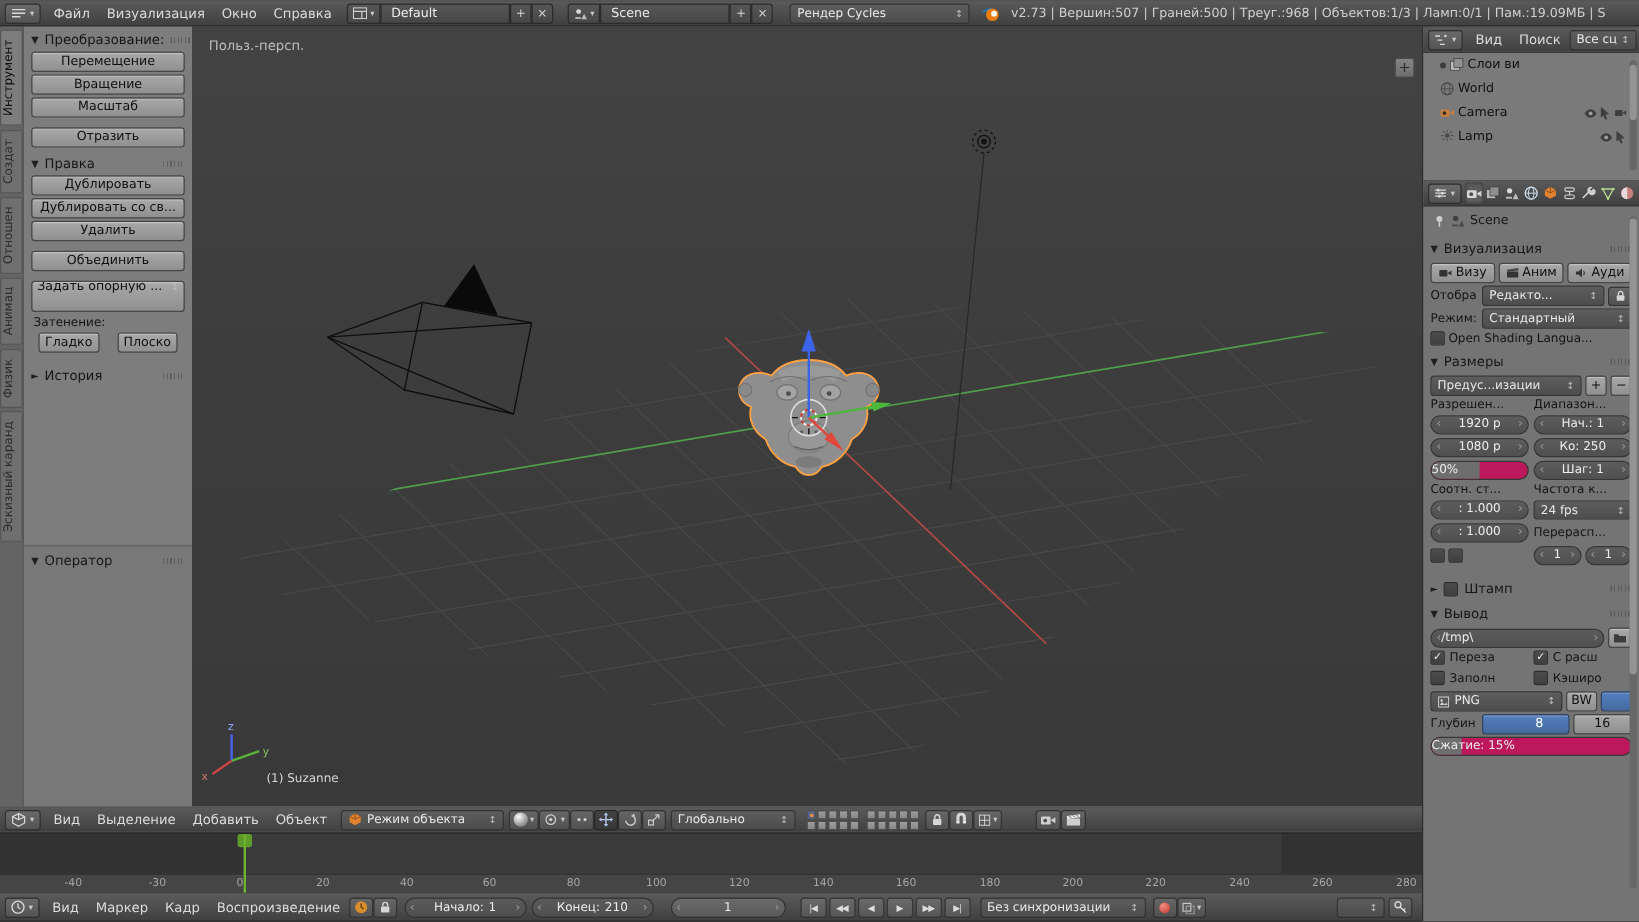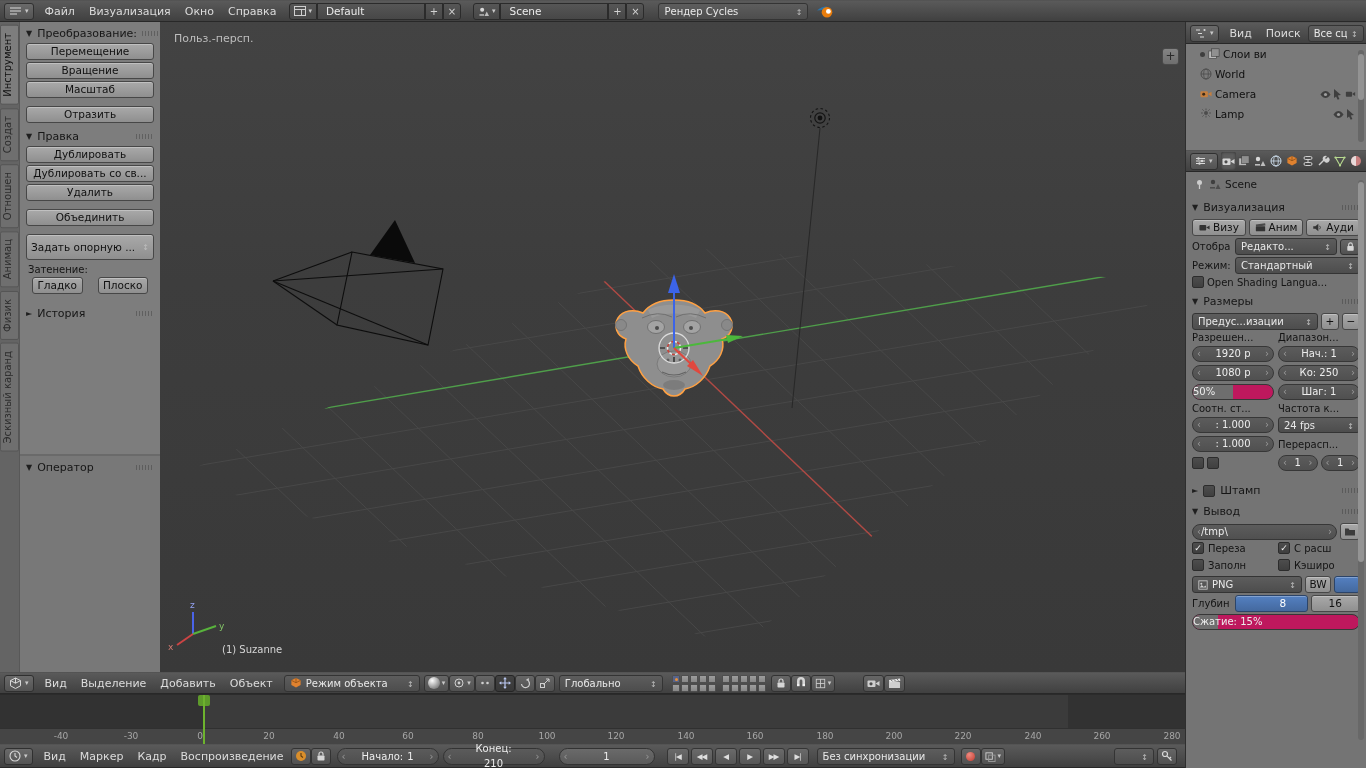--- a/index.html
+++ b/index.html
@@ -168,20 +168,21 @@
     <div class="dd" style="width:150px;margin:0 8px;">
       <span class="lbl">Рендер Cycles</span>
       <span class="ar"></span>
     </div>
 
     <svg width="18" height="15" viewBox="0 0 18 15">
       <path d="M1 6.5C4 3.5 8 2.2 11 2.5L8.2 5.8z" fill="#2b72a8"></path>
       <circle cx="11" cy="8.3" r="5.3" fill="#e87d0d"></circle>
       <circle cx="12.4" cy="7.4" r="2.4" fill="#fff"></circle>
     </svg>
+    <span class="stats">v2.73 | Вершин:507 | Граней:500 | Треуг.:968 | Объектов:1/3 | Ламп:0/1 | Пам.:19.09МБ | S</span>
   </div>
 
   <div class="view3d">
 
     <div class="vtabs">
       <span class="vtab active">Инструмент</span>
       <span class="vtab">Создат</span>
       <span class="vtab">Отношен</span>
       <span class="vtab">Анимац</span>
       <span class="vtab">Физик</span>
@@ -203,21 +204,21 @@
         <span class="tri">▼</span>
         <span>Правка</span>
         <span class="grip"></span>
       </div>
       <div class="btn">Дублировать</div>
       <div class="btn">Дублировать со св...</div>
       <div class="btn">Удалить</div>
       <div class="spacer6"></div>
       <div class="btn">Объединить</div>
       <div class="spacer6"></div>
-      <div class="btn" style="display:flex;align-items:center;padding:12px 4px;">
+      <div class="btn" style="display:flex;align-items:flex-end;padding:12px 4px;">
         <span class="lbl flex1" style="text-align:left;overflow:hidden;">Задать опорную ...</span>
         <span class="ar"></span>
       </div>
       <div class="plabel" style="margin:4px 8px 2px;">Затенение:</div>
       <div class="row" style="margin:0 6px;">
         <div class="btn flex1">Гладко</div>
         <div class="btn flex1">Плоско</div>
       </div>
       <div class="phead" style="margin-top:6px;">
         <span class="tri">►</span>
@@ -845,21 +846,21 @@
         <svg width="12" height="12" viewBox="0 0 12 12">
             <rect x="2.5" y="5.5" width="7" height="5" rx="0.8" fill="#d6d6d6"></rect>
             <path d="M4 5.5V4a2 2 0 014 0v1.5" stroke="#d6d6d6" fill="none" stroke-width="1.2"></path>
           </svg>
       </div>
 
       <div class="tfield" style="width:102px;margin-left:6px;">
         <span>Начало:</span>
         <span>1</span>
       </div>
-      <div class="tfield" style="width:102px;margin-left:4px;flex-direction:column;">
+      <div class="tfield" style="width:102px;margin-left:4px;">
         <span>Конец:</span>
         <span>210</span>
       </div>
       <div class="tfield" style="width:96px;margin-left:14px;background:linear-gradient(#6a6a6a,#5a5a5a);">
         <span>1</span>
       </div>
 
       <div style="display:flex;gap:2px;margin-left:12px;">
         <div class="pbtn">|◀</div>
         <div class="pbtn">◀◀</div>

